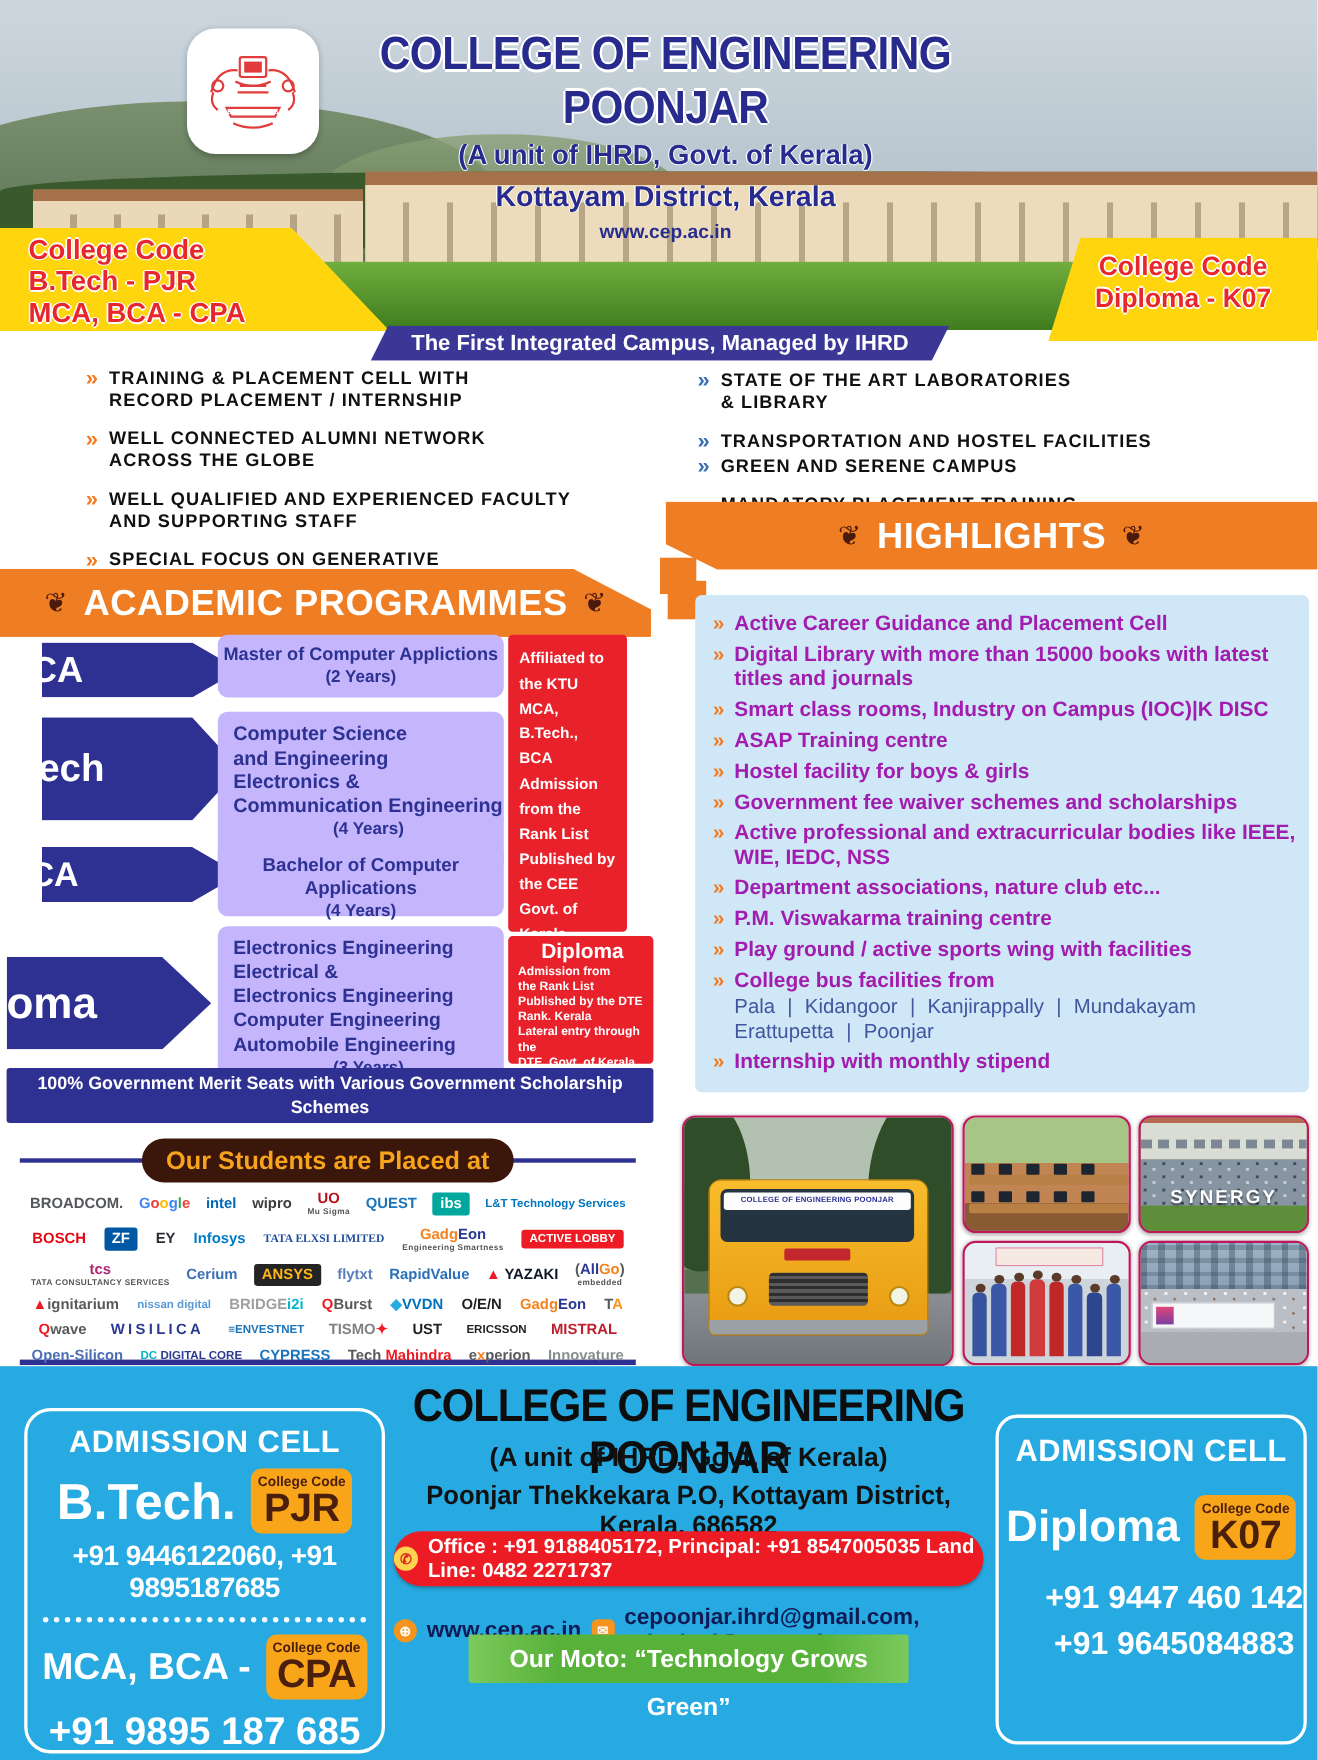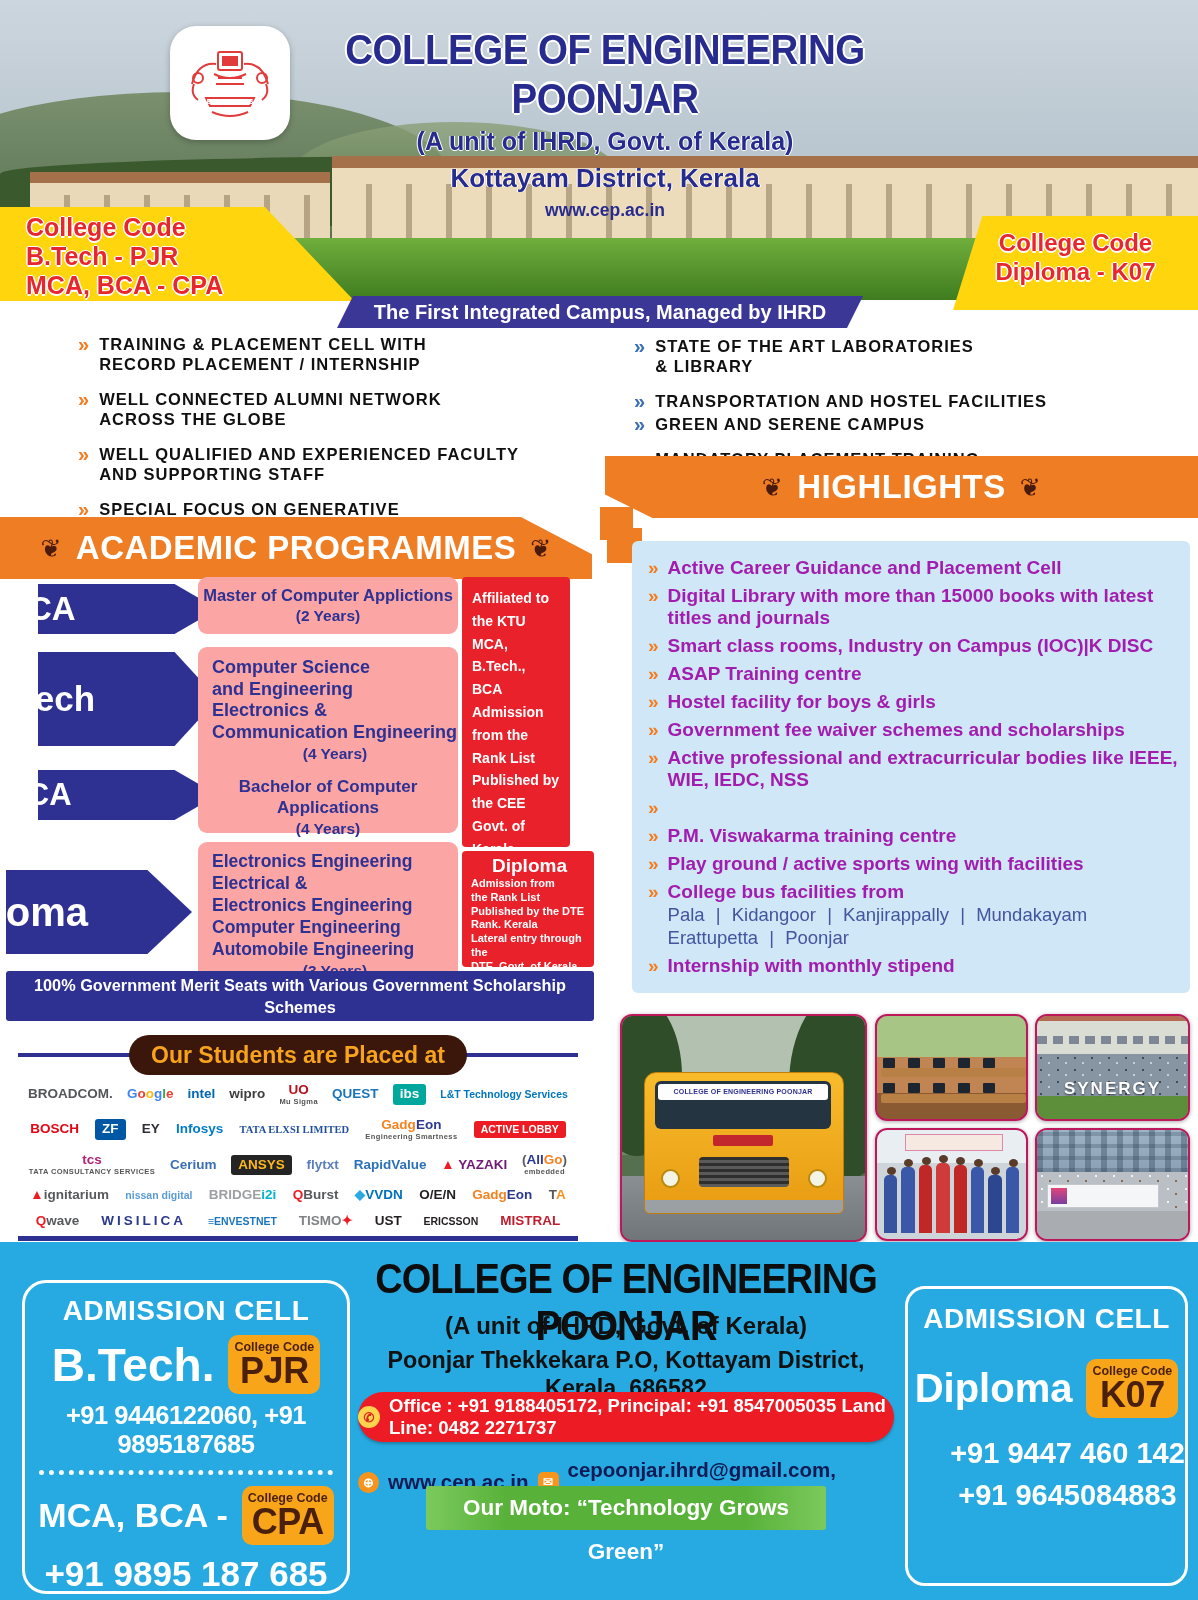--- a/index.html
+++ b/index.html
@@ -58,21 +58,21 @@
   .hli .chev{font-size:19px;line-height:22px;color:#f47b20;}
   .hli .t{color:#a21caf;font-weight:800;font-size:19px;line-height:22px;}
   .hli .x{color:#44549f;font-weight:500;font-size:18.5px;line-height:23px;word-spacing:6px;}
 
   
   .parrow{background:#2e3192;color:#fff;font-weight:800;display:flex;align-items:center;justify-content:center;clip-path:polygon(0 0,76% 0,100% 50%,76% 100%,0 100%);padding-right:15%;box-sizing:border-box;}
   .a1{left:38px;top:584px;width:152px;height:50px;font-size:33px;}
   .a2{left:38px;top:652px;width:152px;height:94px;font-size:35px;}
   .a3{left:38px;top:770px;width:152px;height:50px;font-size:31px;}
   .a4{left:6px;top:870px;width:186px;height:84px;font-size:40px;}
-  .ybox{background:#fca5a5;border-radius:9px;color:#2c3192;box-sizing:border-box;}
+  .ybox{background:#c4b5fd;border-radius:9px;color:#2c3192;box-sizing:border-box;}
   .ybox .ln{font-weight:800;}
   .y1{left:198px;top:577px;width:260px;height:57px;text-align:center;padding-top:8px;}
   .y1 .ln{font-size:16.5px;line-height:20px;}
   .y2{left:198px;top:647px;width:260px;height:147px;padding:10px 0 0 14px;}
   .y2 .ln{font-size:18px;line-height:21.5px;}
   .y3{left:198px;top:767px;width:260px;height:66px;text-align:center;padding-top:9px;}
   .y3 .ln{font-size:17px;line-height:21px;}
   .y4{left:198px;top:842px;width:260px;height:172px;padding:8px 0 0 14px;}
   .y4 .ln{font-size:17.5px;line-height:22px;}
   .ydur{font-weight:800;font-size:15.5px;text-align:center;margin-top:2px;}
@@ -81,21 +81,21 @@
   .k1 .ln{font-size:14px;line-height:22.8px;font-weight:800;}
   .k2{left:462px;top:851px;width:132px;height:116px;padding:4px 6px 0 9px;}
   .k2-title{font-size:19px;font-weight:800;text-align:center;}
   .k2 .ln{font-size:11px;line-height:13.8px;font-weight:700;}
   .merit{left:6px;top:971px;width:588px;height:50px;background:#2e3192;border-radius:3px;text-align:center;padding-top:3px;box-sizing:border-box;}
   .merit .ln{color:#fff;font-size:16.3px;line-height:22px;font-weight:800;}
 
   
   .place-panel{left:18px;top:1053px;width:560px;height:188px;background:#fff;border-top:4px solid #2e3192;border-bottom:5px solid #2e3192;box-sizing:border-box;}
   .place-pill{position:absolute;left:50%;top:-22px;transform:translateX(-50%);background:#3a160b;color:#f7a31c;font-size:23px;font-weight:800;line-height:40px;height:40px;padding:0 22px;border-radius:22px;white-space:nowrap;}
-  #logo-grid{display:flex;flex-wrap:wrap;justify-content:space-evenly;align-items:center;row-gap:9px;column-gap:13px;padding:26px 8px 6px;gap:12px;}
+  #logo-grid{display:flex;flex-wrap:wrap;justify-content:space-evenly;align-items:center;row-gap:9px;column-gap:13px;padding:26px 8px 6px;}
   .logo{font-weight:800;font-size:13.5px;line-height:1.05;white-space:nowrap;text-align:center;}
   .logo.small{font-size:10.5px;}
   .logo.boxed{padding:3px 7px;border-radius:3px;}
   .logo.spread{letter-spacing:3px;}
   .logo .sub{display:block;font-size:7.5px;font-weight:700;color:#555;letter-spacing:.4px;margin-top:1px;}
 
   
   .photo{border-radius:12px;overflow:hidden;border:2px solid #be185d;box-shadow:0 1px 4px rgba(0,0,0,.35);box-sizing:border-box;}
   .ph-bus{left:620px;top:1014px;width:247px;height:228px;background:linear-gradient(#b3c2b0 0 28%,#6d8a67 28% 62%,#55704f 62%);}
   .bus-road{position:absolute;left:0;bottom:0;width:100%;height:64px;background:linear-gradient(#8a8f93,#70757a);}
@@ -334,20 +334,23 @@
         </div>
       </div>
       <div class="hli">
         <span class="chev">»</span>
         <div>
           <div class="t">Active professional and extracurricular bodies like IEEE, WIE, IEDC, NSS</div>
         </div>
       </div>
       <div class="hli">
         <span class="chev">»</span>
+        <div>
+          <div class="t">Department associations, nature club etc...</div>
+        </div>
       </div>
       <div class="hli">
         <span class="chev">»</span>
         <div>
           <div class="t">P.M. Viswakarma training centre</div>
         </div>
       </div>
       <div class="hli">
         <span class="chev">»</span>
         <div>
@@ -452,21 +455,21 @@
         <span class="logo"><span><span style="color: rgb(46, 46, 56);">EY</span></span></span>
         <span class="logo"><span><span style="color: rgb(0, 124, 197);">Infosys</span></span></span>
         <span class="logo small"><span><span style="color: rgb(31, 78, 156); font-family: Liberation Serif, serif;">TATA ELXSI LIMITED</span></span></span>
         <span class="logo"><span><span style="color: rgb(245, 130, 32);">Gadg</span><span style="color: rgb(43, 57, 144);">Eon</span></span><span class="sub">Engineering Smartness</span></span>
         <span class="logo small boxed" style="background: rgb(237, 28, 36);"><span><span style="color: rgb(255, 255, 255);">ACTIVE LOBBY</span></span></span>
         <span class="logo"><span><span style="color: rgb(174, 37, 115);">tcs</span></span><span class="sub">TATA CONSULTANCY SERVICES</span></span>
         <span class="logo"><span><span style="color: rgb(59, 111, 182);">Cerium</span></span></span>
         <span class="logo boxed" style="background: rgb(36, 36, 36);"><span><span style="color: rgb(255, 183, 27);">ANSYS</span></span></span>
         <span class="logo"><span><span style="color: rgb(91, 127, 189);">flytxt</span></span></span>
         <span class="logo"><span><span style="color: rgb(42, 113, 185);">RapidValue</span></span></span>
-        <span class="logo"><span><span style="color: rgb(237, 28, 36);">▲</span><span style="color: #701a75;"> YAZAKI</span></span></span>
+        <span class="logo"><span><span style="color: rgb(237, 28, 36);">▲</span><span style="color: #0f172a;"> YAZAKI</span></span></span>
         <span class="logo"><span><span style="color: rgb(88, 89, 91);">(</span><span style="color: rgb(43, 57, 144);">All</span><span style="color: rgb(245, 130, 32);">Go</span><span style="color: rgb(88, 89, 91);">)</span></span><span class="sub">embedded</span></span>
         <span class="logo"><span><span style="color: rgb(237, 28, 36);">▲</span><span style="color: rgb(88, 89, 91);">ignitarium</span></span></span>
         <span class="logo small"><span><span style="color: rgb(91, 155, 213);">nissan digital</span></span></span>
         <span class="logo"><span><span style="color: rgb(157, 159, 162);">BRIDGE</span><span style="color: rgb(0, 181, 204);">i2i</span></span></span>
         <span class="logo"><span><span style="color: rgb(237, 28, 36);">Q</span><span style="color: rgb(88, 89, 91);">Burst</span></span></span>
         <span class="logo"><span><span style="color: rgb(41, 171, 226);">◆</span><span style="color: rgb(0, 113, 188);">VVDN</span></span></span>
         <span class="logo"><span><span style="color: rgb(35, 31, 32);">O/E/N</span></span></span>
         <span class="logo"><span><span style="color: rgb(245, 130, 32);">Gadg</span><span style="color: rgb(43, 57, 144);">Eon</span></span></span>
         <span class="logo"><span><span style="color: rgb(88, 89, 91);">T</span><span style="color: rgb(247, 148, 29);">A</span></span></span>
         <span class="logo"><span><span style="color: rgb(237, 28, 36);">Q</span><span style="color: rgb(88, 89, 91);">wave</span></span></span>

